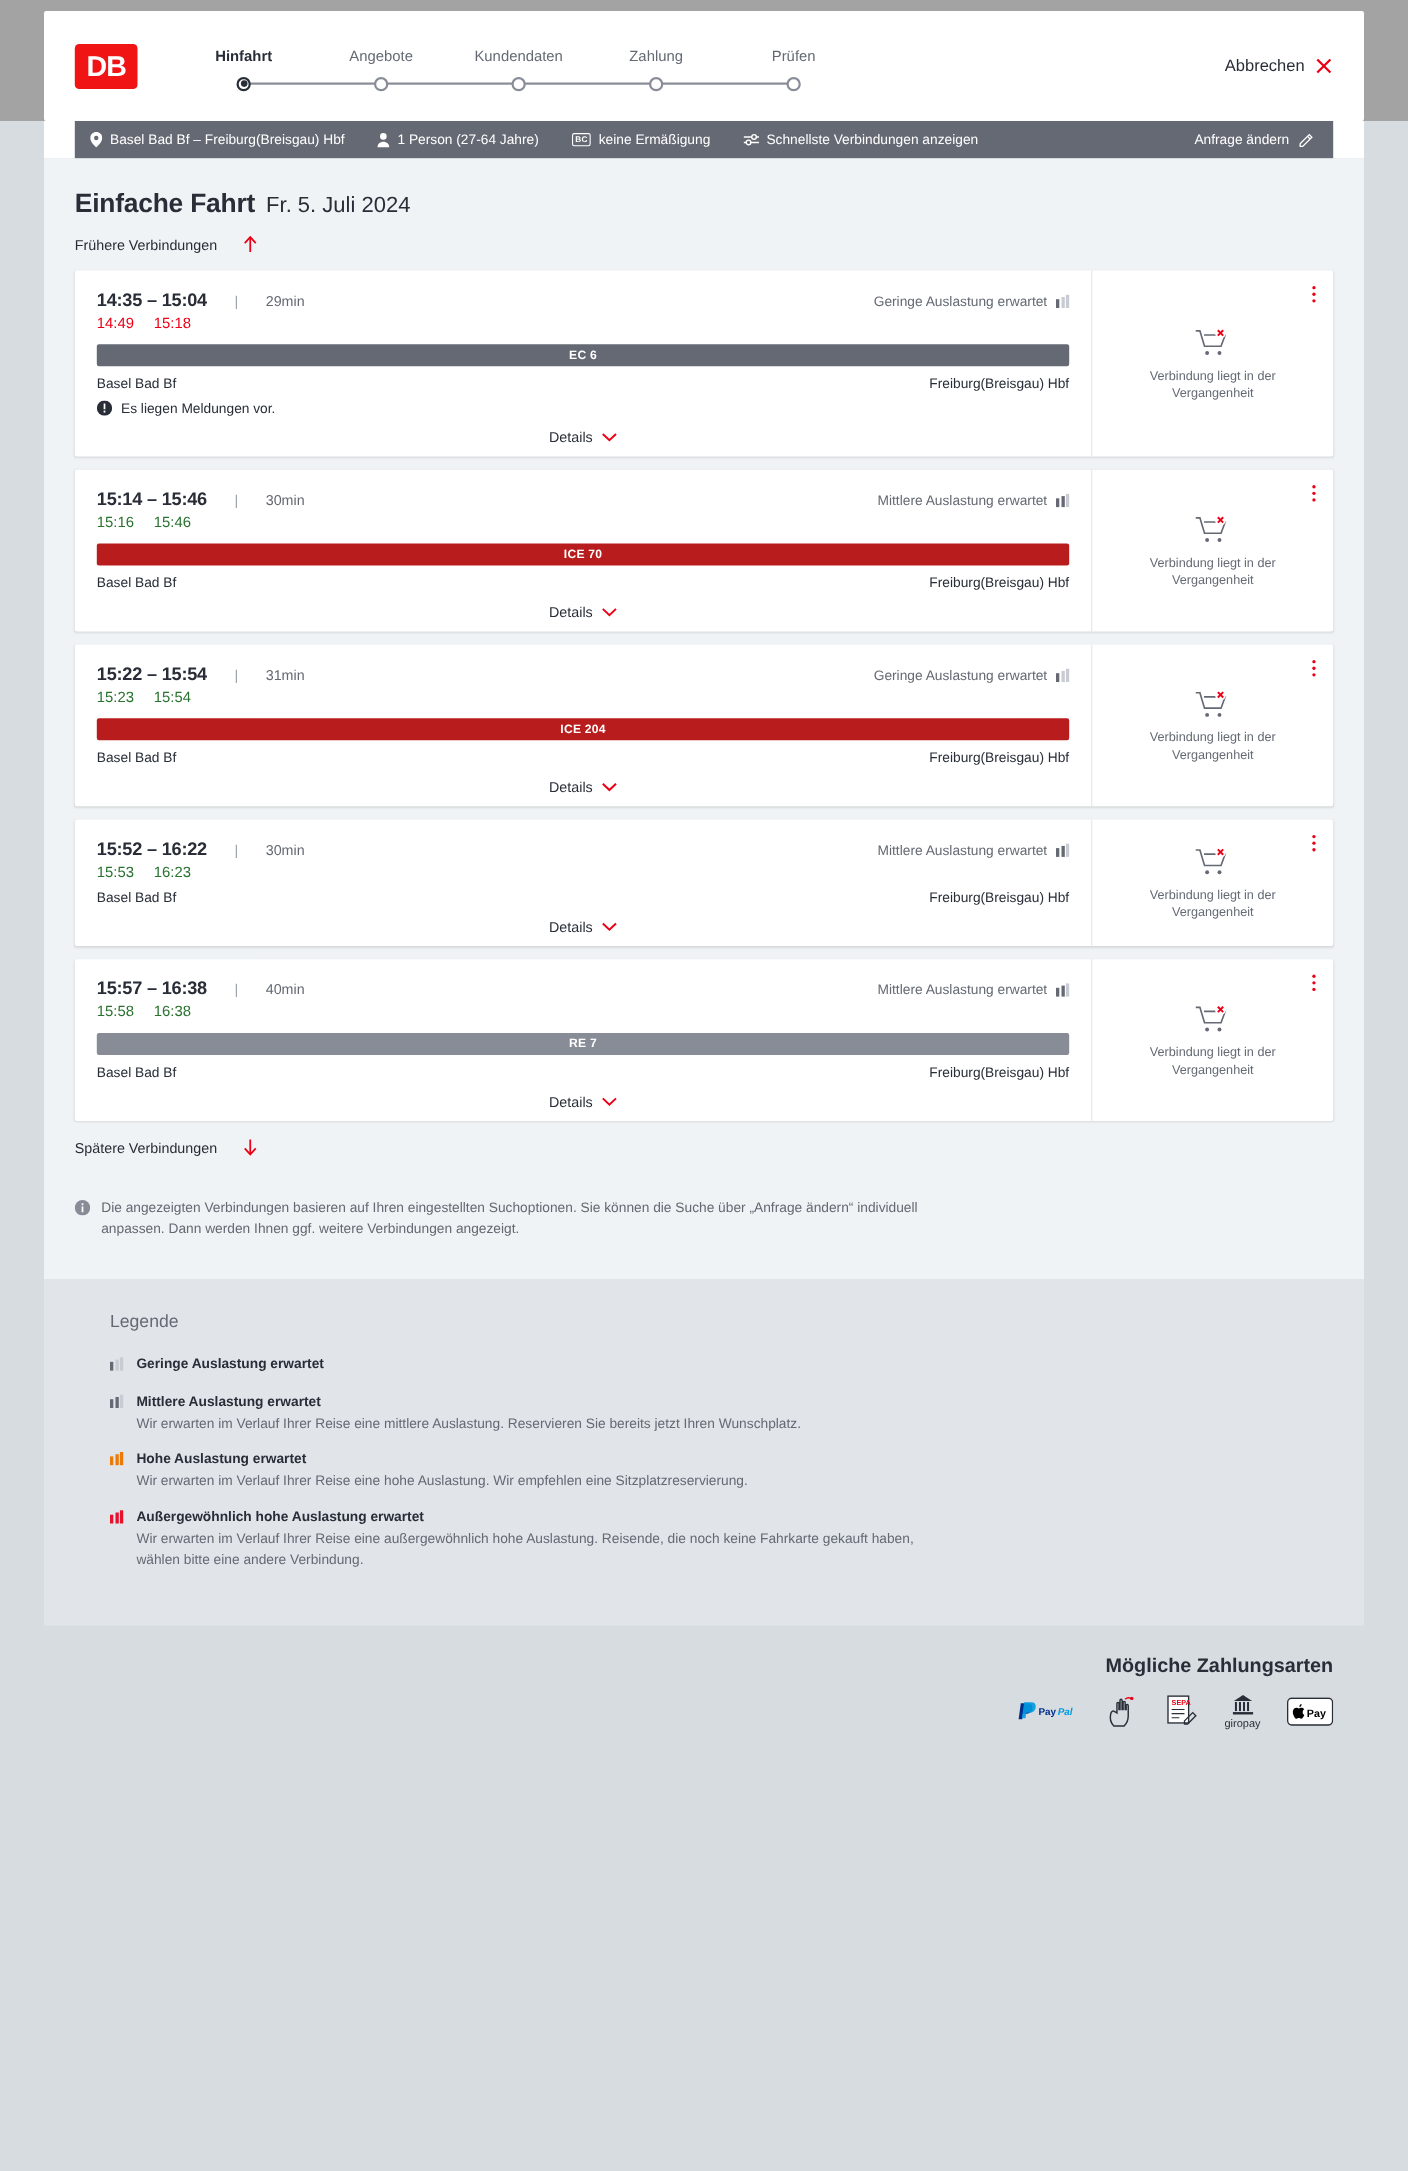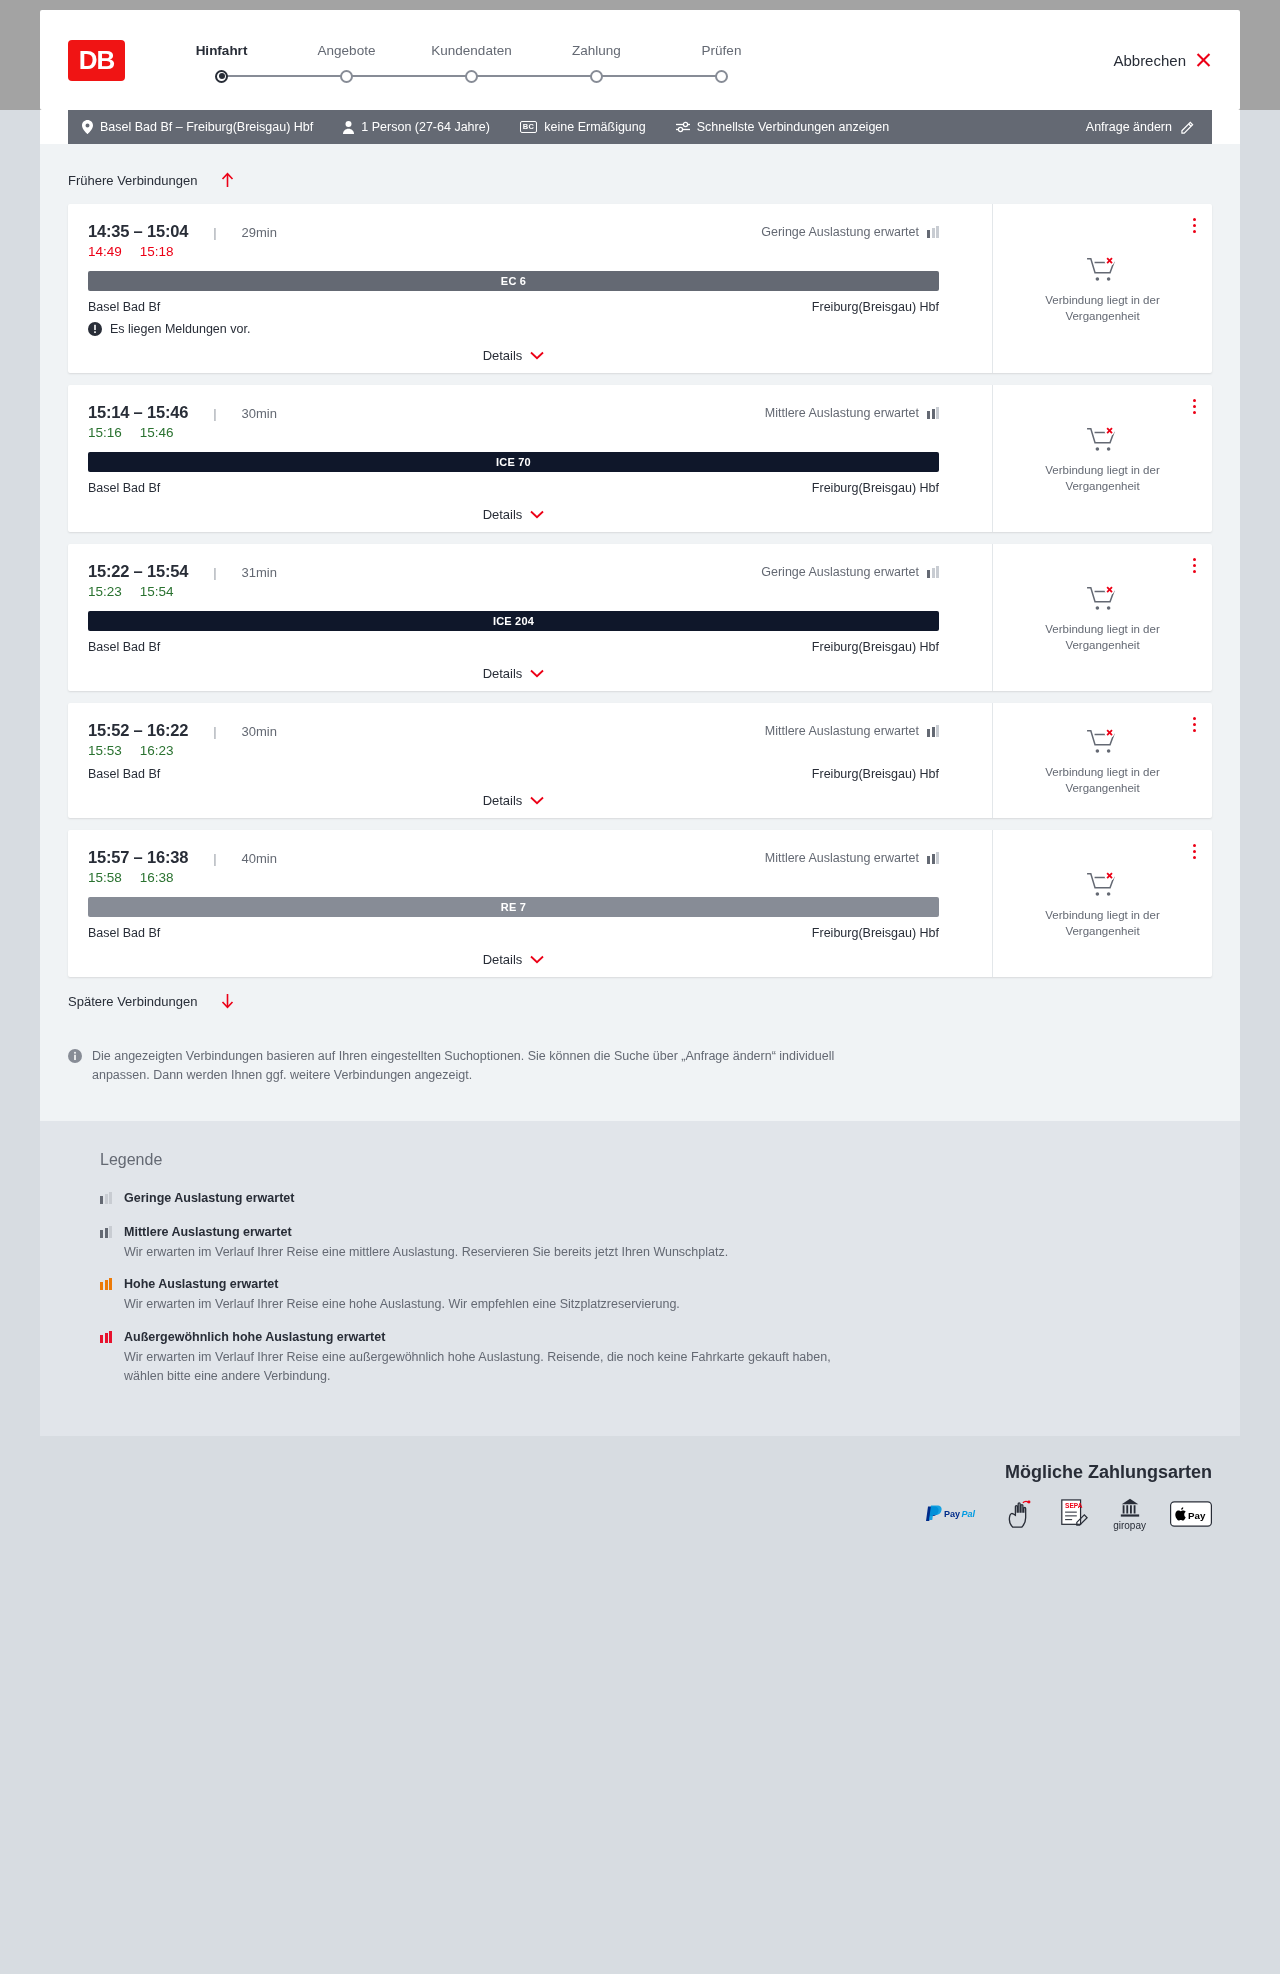--- a/index.html
+++ b/index.html
@@ -78,21 +78,21 @@
   .arrow-ico{display:block;}
 
   
   .conn{
     background:#fff;display:flex;margin-bottom:12px;border-radius:2px;
     box-shadow:0 1px 2px rgba(0,0,0,.10);
   }
   .conn-left{flex:1 1 auto;padding:18px 20px 10px 20px;position:relative;min-width:0;}
   .conn-right{
     width:220px;flex:0 0 220px;border-left:1px solid #e3e7ea;padding:0 14px 16px;
-    display:flex;flex-direction:column;align-items:center;position:relative;margin-left:33px;
+    display:flex;flex-direction:column;align-items:center;position:relative;
   }
   .row-top{display:flex;align-items:center;justify-content:space-between;}
   .times{display:flex;align-items:baseline;gap:25px;}
   .time-main{font-size:16.5px;font-weight:bold;letter-spacing:-.2px;}
   .sep{color:#9ba0a8;font-size:13px;}
   .dur{font-size:13px;color:#646973;}
   .occ{display:flex;align-items:center;gap:8px;font-size:12.5px;color:#646973;white-space:nowrap;}
   .occ-bars{display:flex;align-items:flex-end;gap:1.5px;height:12px;}
   .occ-bars i{display:block;width:3px;background:#646973;border-radius:0;}
   .occ-bars i.b1{height:8px;}
@@ -101,21 +101,21 @@
   .occ-bars i.off{background:#c8ccd2;}
   .occ-bars i.hi{background:#ec7a08;}
   .occ-bars i.vhi{background:#e8112d;}
   .rt-times{display:flex;gap:18px;margin-top:3px;font-size:13.5px;}
   .rt-delay{color:#ec0016;}
   .rt-ok{color:#2a7230;}
   .trainbar{
     margin-top:12px;height:20px;border-radius:2px;display:flex;align-items:center;
     justify-content:center;color:#fff;font-size:11px;font-weight:bold;letter-spacing:.2px;
   }
-  .tb-dark{background:#0f172a;}
+  .tb-dark{background:#b91c1c;}
   .tb-mid{background:#646973;}
   .tb-grey{background:#878c96;}
   .stations{display:flex;justify-content:space-between;margin-top:9px;font-size:12.5px;color:#282d37;}
   .msg{display:flex;align-items:center;gap:8px;margin-top:8px;font-size:12.5px;color:#282d37;}
   .details{
     display:flex;align-items:center;justify-content:center;gap:8px;margin-top:12px;
     font-size:13px;color:#282d37;cursor:pointer;
   }
   .kebab{
     position:absolute;top:10px;right:12px;display:flex;flex-direction:column;gap:3px;
@@ -256,20 +256,24 @@
           <svg width="13" height="13" viewBox="0 0 14 14">
               <path d="M1 10.5L10 1.5l2.5 2.5-9 9H1z" fill="none" stroke="#fff" stroke-width="1.3"></path>
               <line x1="8.3" y1="3.2" x2="10.8" y2="5.7" stroke="#fff" stroke-width="1.3"></line>
             </svg>
         </span>
       </div>
     </div>
   </div>
 
   <div class="main">
+    <div class="title-row">
+      <div class="title-main">Einfache Fahrt</div>
+      <div class="title-date">Fr. 5. Juli 2024</div>
+    </div>
 
     <div class="nav-link">
       <span>Frühere Verbindungen</span>
       <svg class="arrow-ico" width="13" height="16" viewBox="0 0 13 16">
         <line x1="6.5" y1="15" x2="6.5" y2="2" stroke="#ec0016" stroke-width="1.6"></line>
         <polyline points="1.5,7 6.5,1.6 11.5,7" fill="none" stroke="#ec0016" stroke-width="1.6"></polyline>
       </svg>
     </div>
 
     <div id="connection-list">

